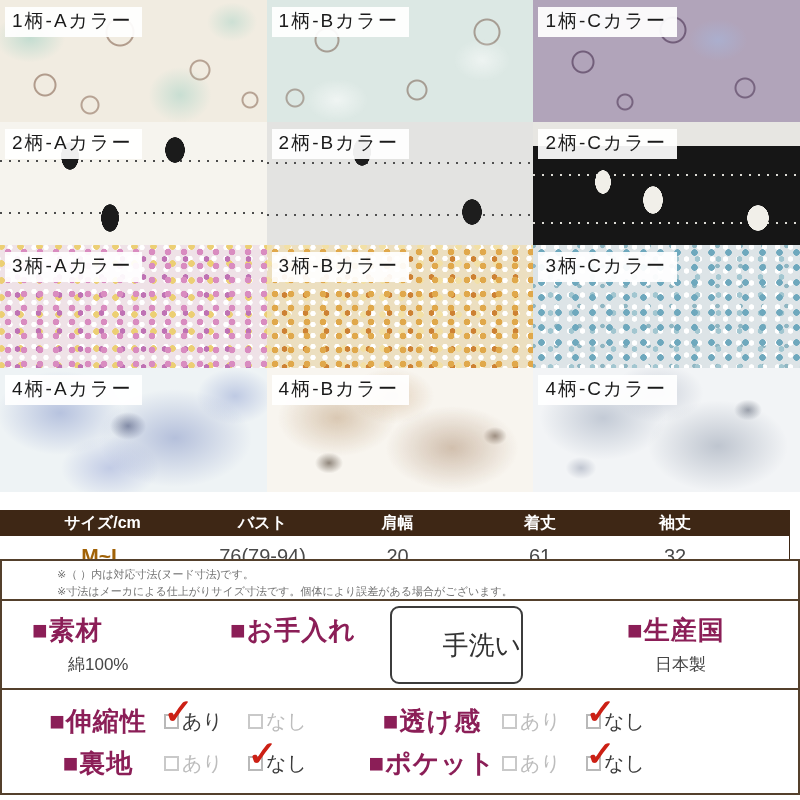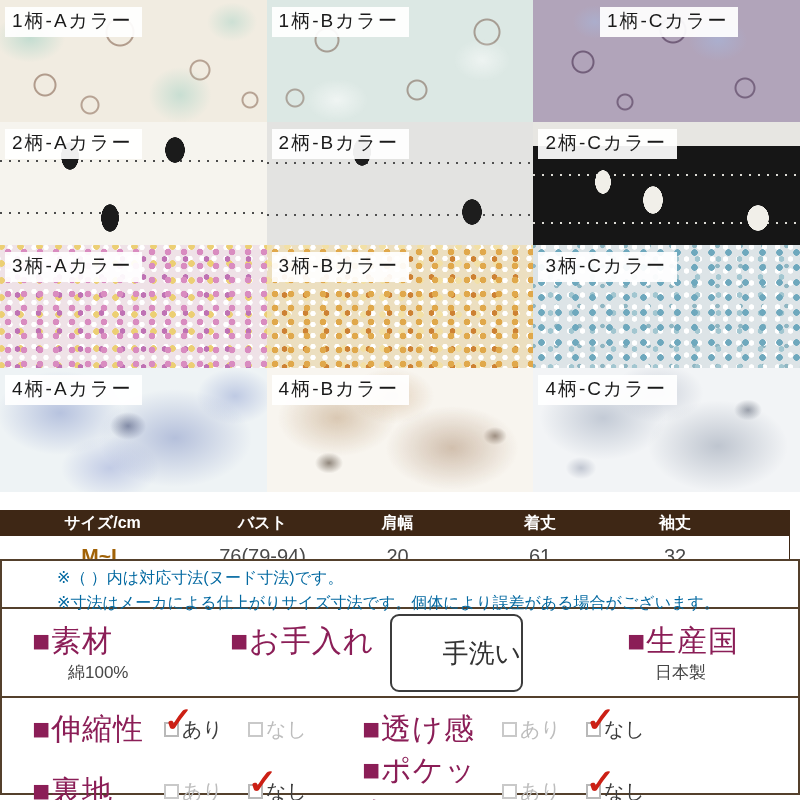--- a/index.html
+++ b/index.html
@@ -33,21 +33,21 @@
     radial-gradient(circle at 60px 40px, transparent 10px, rgba(112,82,66,.5) 11px, rgba(112,82,66,.5) 12px, transparent 13px),
     radial-gradient(circle at 150px 90px, transparent 8px, rgba(112,82,66,.5) 9px, rgba(112,82,66,.5) 10px, transparent 11px),
     radial-gradient(circle at 220px 32px, transparent 11px, rgba(112,82,66,.5) 12px, rgba(112,82,66,.5) 13px, transparent 14px),
     radial-gradient(circle at 28px 98px, transparent 7px, rgba(112,82,66,.45) 8px, rgba(112,82,66,.45) 9px, transparent 10px); }
   .p1c { background-color:#b1a4ba; background-image:
     radial-gradient(ellipse 42px 30px at 185px 40px, rgba(165,185,225,.5), transparent 70%),
     radial-gradient(ellipse 32px 24px at 62px 22px, rgba(165,185,225,.45), transparent 70%),
     radial-gradient(circle at 50px 62px, transparent 9px, rgba(72,48,80,.6) 10px, rgba(72,48,80,.6) 11px, transparent 12px),
     radial-gradient(circle at 140px 30px, transparent 11px, rgba(72,48,80,.6) 12px, rgba(72,48,80,.6) 13px, transparent 14px),
     radial-gradient(circle at 212px 88px, transparent 8px, rgba(72,48,80,.55) 9px, rgba(72,48,80,.55) 10px, transparent 11px),
-    radial-gradient(circle at 92px 102px, transparent 6px, rgba(72,48,80,.55) 7px, rgba(72,48,80,.55) 8px, transparent 9px); text-align: center; }
+    radial-gradient(circle at 92px 102px, transparent 6px, rgba(72,48,80,.55) 7px, rgba(72,48,80,.55) 8px, transparent 9px); }
 
   
   .p2a { background-color:#f6f4ee; background-image:
     radial-gradient(ellipse 9px 14px at 70px 34px, #1b1b1b 96%, transparent 100%),
     radial-gradient(ellipse 10px 13px at 175px 28px, #1b1b1b 96%, transparent 100%),
     radial-gradient(ellipse 9px 14px at 110px 96px, #1b1b1b 96%, transparent 100%),
     repeating-linear-gradient(90deg, #4c4c4c 0 2px, transparent 2px 9px),
     repeating-linear-gradient(90deg, #4c4c4c 0 2px, transparent 2px 9px);
     background-size:100% 100%,100% 100%,100% 100%,100% 2px,100% 2px;
     background-position:0 0,0 0,0 0,0 38px,0 90px; background-repeat:no-repeat; }
@@ -118,26 +118,26 @@
   .st-row { display:flex; align-items:center; height:40px; background:#fff;
     font-size:20px; color:#4a4a4a; border-right:1px solid #3e2715; }
   .st-header > div, .st-row > div { text-align:center; }
   .c1 { width:205px; } .c2 { width:115px; } .c3 { width:155px; }
   .c4 { width:130px; } .c5 { width:140px; }
   .size-value { color:#a16207; font-weight:bold; font-size:21px; }
 
   
   .info-box { position:absolute; left:0; top:559px; width:800px; height:236px;
     border:2px solid #54402c; background:#fff; }
-  .notes-sec { height:48px; border-bottom:2px solid #54402c; padding:5px 0 0 55px;
-    font-size:16px; color:#0369a1; line-height:1.55; }
+  .notes-sec { height:40px; border-bottom:2px solid #54402c; padding:5px 0 0 55px;
+    font-size:11px; color:#737373; line-height:1.55; }
   .details-sec { position:relative; height:89px; border-bottom:2px solid #54402c; }
   .features-sec { height:97px; padding-top:10px; }
 
-  .sec-label { color:#8b1e57; font-weight:normal; font-size:30px; letter-spacing:1px; }
+  .sec-label { color:#8b1e57; font-weight:bold; font-size:26px; letter-spacing:1px;text-align:center; }
   .sec-value { color:#474747; font-size:17px; }
 
   .material-label { position:absolute; left:30px; top:12px; }
   .material-value { position:absolute; left:66px; top:52px; }
   .care-label     { position:absolute; left:228px; top:12px; }
   .care-box { position:absolute; left:388px; top:5px; width:133px; height:78px;
     border:2px solid #3c3c3c; border-radius:9px; display:flex; align-items:center;
     justify-content:flex-end; font-size:26px; color:#333; background:#fff; }
   .origin-label   { position:absolute; left:625px; top:12px; }
   .origin-value   { position:absolute; left:653px; top:52px; }

